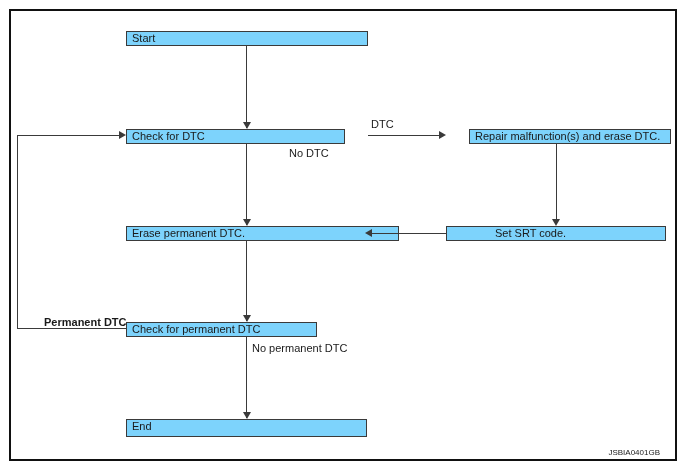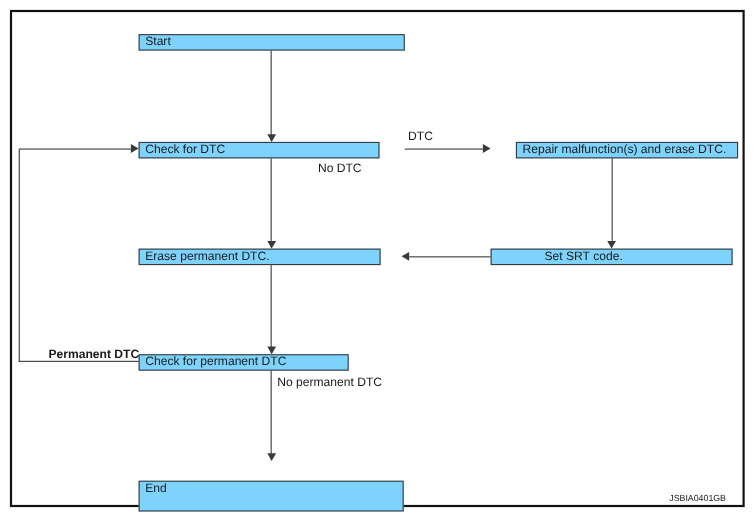--- a/index.html
+++ b/index.html
@@ -32,24 +32,24 @@
     background: #7dd3fc;
     font-size: 11px;
     line-height: 13px;
     padding: 0 0 0 5px;
     white-space: nowrap;
     overflow: hidden;
   }
   #node-start      { left: 126px; top: 31px;  width: 242px; }
   #node-check-dtc  { left: 126px; top: 129px; width: 219px; }
   #node-repair     { left: 446px; top: 129px; width: 202px; margin-left: 23px; }
-  #node-erase      { left: 126px; top: 226px; width: 220px; }
+  #node-erase      { left: 126px; top: 226px; width: 273px; }
   #node-srt        { left: 446px; top: 226px; width: 220px; padding-left: 48px; }
   #node-check-perm { left: 126px; top: 322px; width: 191px; }
-  #node-end        { left: 126px; top: 419px; width: 241px; height: 28px; margin-top: 18px; }
+  #node-end        { left: 126px; top: 419px; width: 241px; height: 18px; }
 
   .line {
     position: absolute;
     background: #3a3a3a;
   }
   #line-start-check   { left: 246px; top: 46px;  width: 1px; height: 82px; }
   #line-check-erase   { left: 246px; top: 144px; width: 1px; height: 81px; }
   #line-erase-checkp  { left: 246px; top: 241px; width: 1px; height: 80px; }
   #line-checkp-end    { left: 246px; top: 337px; width: 1px; height: 81px; }
   #line-check-repair  { left: 368px; top: 135px; width: 71px; height: 1px; }

